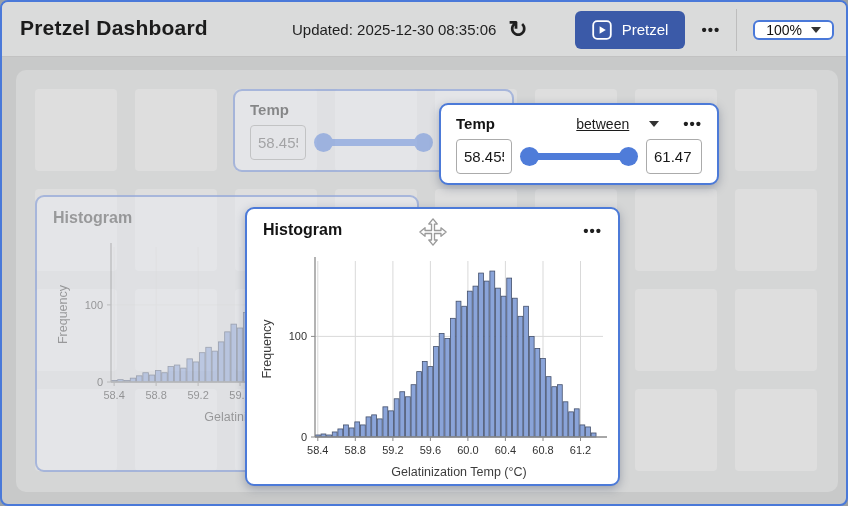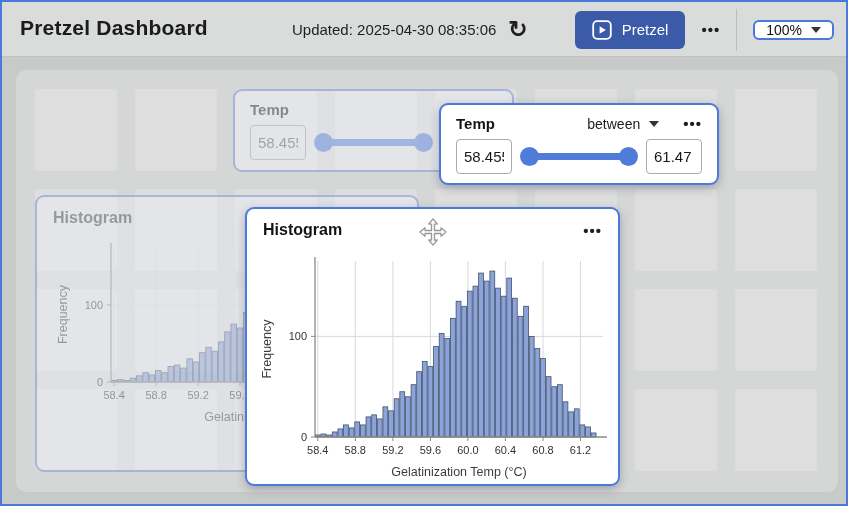--- a/index.html
+++ b/index.html
@@ -1,20 +1,20 @@
 <!DOCTYPE html>
 <html><head>
 <meta charset="utf-8">
 <style>
   * { margin:0; padding:0; box-sizing:border-box; }
   body { font-family:"Liberation Sans", sans-serif; background:#9aa0a6; }
 
   .window{
     position:relative; width:848px; height:506px;
-    border:2px solid #4a79d9; border-radius:0;
+    border:2px solid #4a79d9; border-radius:8px;
     background:#c8c9c9; overflow:hidden;
   }
 
   
   .header{
     position:relative; height:55px; background:#dadbdb;
     border-bottom:1px solid #c2c2c2;
   }
   .page-title{
     position:absolute; left:18px; top:14px;
@@ -74,23 +74,23 @@
   .card.ghost{
     background:rgba(236,238,243,.45);
     border:2px solid rgba(105,135,205,.5);
   }
   .ghost-content{ opacity:.45; }
 
   
   .temp-card{ width:280px; height:82px; padding:10px 15px 0 15px; }
   .temp-row1{ display:flex; align-items:center; }
   .temp-title{ font-size:15px; font-weight:bold; color:#141414; }
-  .operator{ margin-left:auto; display:flex; align-items:center; gap:9px;
+  .operator{ margin-left:auto; display:flex; align-items:center; gap:20px;
              font-size:14px; color:#1c1c1c; cursor:pointer; background:none; border:none;
-             font-family:"Liberation Sans", sans-serif; }
+             font-family:"Liberation Sans", sans-serif;text-decoration:underline; }
   .temp-more{ margin-left:24px; }
   .temp-row2{ display:flex; align-items:center; margin-top:7px; }
   .num-input{
     width:56px; height:35px; border:1px solid #ababab; border-radius:4px;
     font-size:15px; color:#181818; padding:0 7px;
     font-family:"Liberation Sans", sans-serif; background:#fff;
   }
   .range-slider{ position:relative; flex:1; height:21px; margin:0 11px; }
   .slider-track{
     position:absolute; left:2px; right:2px; top:7px; height:7px;
@@ -125,21 +125,21 @@
 </style>
 </head>
 <body>
 
 <div class="window">
 
   <div class="header">
     <div class="page-title">Pretzel Dashboard</div>
 
     <div class="updated-group">
-      <span class="updated-label">Updated: 2025-04-30 08:35:06</span>
+      <span class="updated-label">Updated: 2025-12-30 08:35:06</span>
       <button class="refresh-btn">
         <span>↻</span>
       </button>
     </div>
 
     <div class="header-actions">
       <button class="present-btn">
         <svg width="20" height="20" viewBox="0 0 20 20">
           <rect x="1.2" y="1.2" width="17.6" height="17.6" rx="4" fill="none" stroke="#fff" stroke-width="1.8"></rect>
           <polygon points="7.6,6.2 13.8,10 7.6,13.8" fill="#fff"></polygon>

